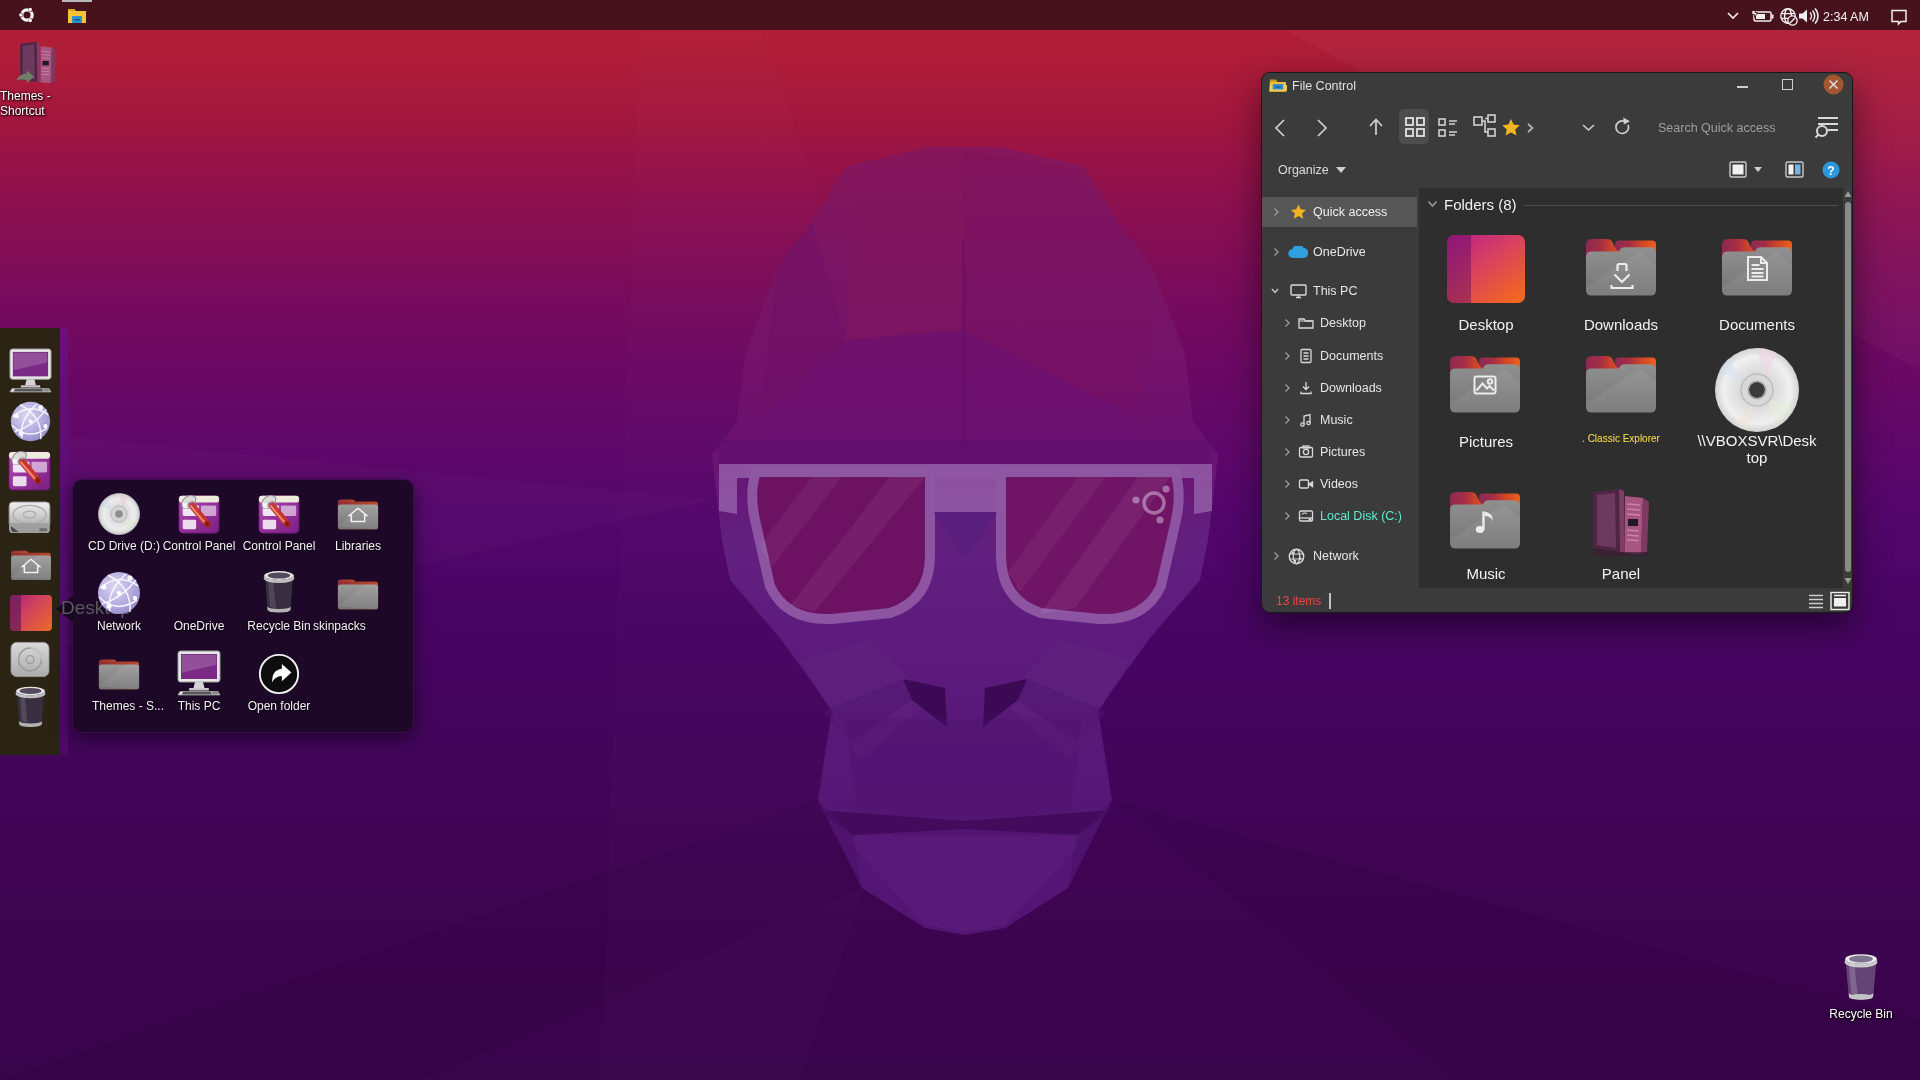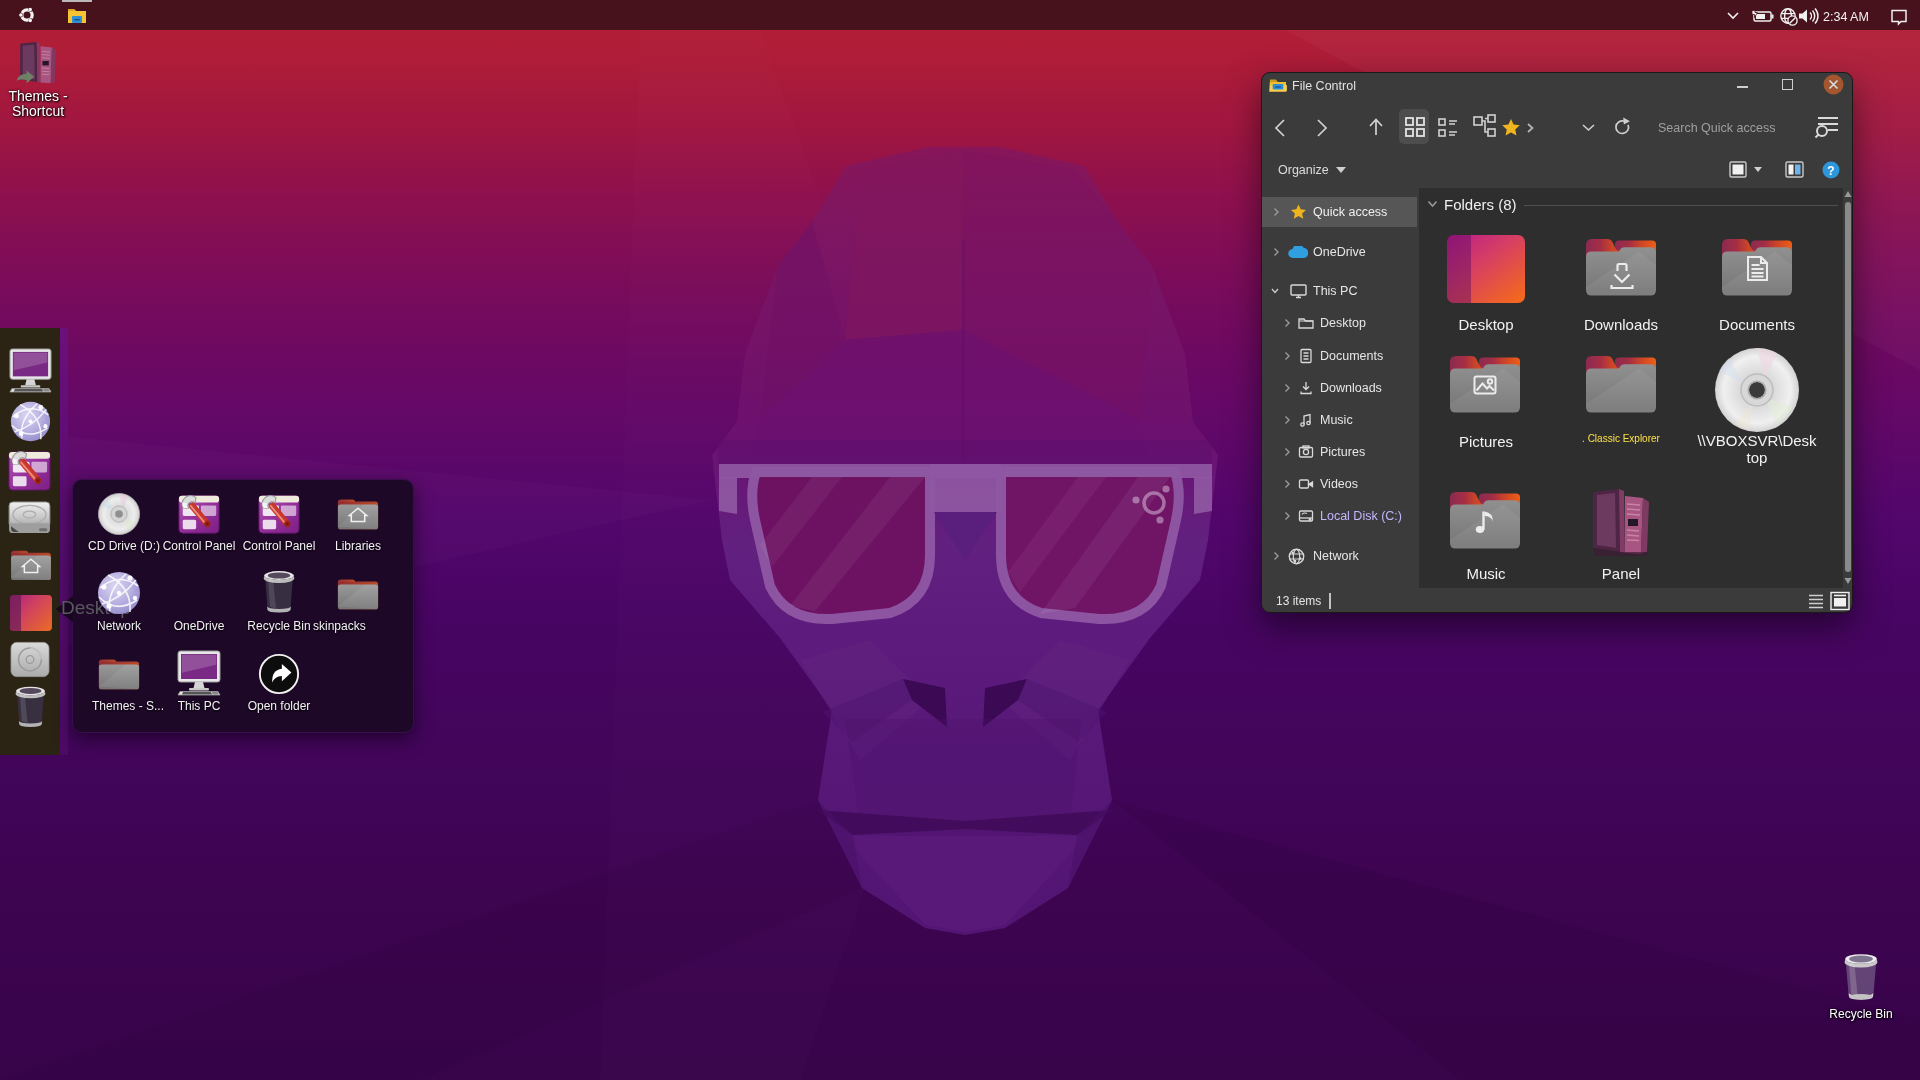--- a/index.html
+++ b/index.html
@@ -169,21 +169,21 @@
 <polygon points="34,3 39,5 40,67 35,66" fill="#803c66"></polygon>
 <polygon points="40,10 58,12 56,68 40,67" fill="#a85581"></polygon>
 <g stroke="#c884a8" stroke-width="1.4">
           <path d="M42,18 l13,1 M42,23 l13,1 M42,28 l13,1 M42,44 l12,1 M42,49 l12,1 M42,54 l12,0.5"></path>
         </g>
 <rect x="43" y="33" width="10" height="7" fill="#241728"></rect>
 <polygon points="58,12 64,16 62,66 56,68" fill="#7e3a62"></polygon>
 <path d="M2,64 q4,-11 16,-11 l0,-5 12,10 -12,10 0,-5 q-10,-2 -16,1 z" fill="#6e8068"></path>
 </svg>
 </div>
-<div class="abs" style="left:0px;top:89px;width:76px;text-align:center;color:#fff;font-size:14px;line-height:15px;text-shadow:1px 1px 2px #000,0 0 3px #000">Themes -<br>Shortcut</div>
+<div class="abs" style="left:0px;top:89px;width:76px;color:#fff;font-size:12px;line-height:15px;text-shadow:1px 1px 2px #000,0 0 3px #000">Themes -<br>Shortcut</div>
 
 <svg class="abs" style="left:1841px;top:952px" width="40" height="51" viewBox="0 0 40 51">
 <path d="M4.5,7 l3.2,37 q0.3,3.2 12.3,3.2 q12,0 12.3,-3.2 l3.2,-37 z" fill="#8d83a0" opacity="0.5"></path>
 <path d="M7.7,41 q1,2.6 12.3,2.6 q11.3,0 12.3,-2.6 l-0.4,4 q-1,2.8 -11.9,2.8 q-10.9,0 -11.9,-2.8 z" fill="#d6d6d6"></path>
 <ellipse cx="20" cy="44.6" rx="11.6" ry="2.6" fill="#c2c2c2"></ellipse>
 <ellipse cx="20" cy="7" rx="15.8" ry="4.8" fill="#ececec"></ellipse>
 <ellipse cx="20" cy="7" rx="12" ry="3.4" fill="#7e748f"></ellipse>
 <path d="M4.2,7 a15.8,4.8 0 0 0 31.6,0 l0.6,3.2 a16.4,5.2 0 0 1 -32.8,0 z" fill="#c9c9c9"></path>
 <path d="M8,12 l2.2,30 q3,1.6 6.5,2 l-3.2,-31.5 z" fill="#ffffff" opacity="0.18"></path>
 </svg>
@@ -647,21 +647,21 @@
       <path d="M3.5,1.5 L7,5 L3.5,8.5" stroke="#9a9a9a" stroke-width="1.4" fill="none"></path>
     </svg>
 <svg class="abs" style="left:1298px;top:508px" width="16" height="16" viewBox="0 0 16 16">
       <g stroke="#d9d9d9" stroke-width="1.3" fill="none">
         <rect x="1.5" y="3" width="13" height="10" rx="1.2"></rect>
         <path d="M1.5,10 h13"></path>
         <circle cx="12" cy="11.5" r="0.8" fill="#d9d9d9"></circle>
         <path d="M4,6.5 a3,2 0 0 1 5,-1" stroke-width="1.1"></path>
       </g>
     </svg>
-<div class="abs" style="left:1320px;top:509px;font-size:12.5px;color:#c4b5fd;white-space:nowrap;">Local Disk (C:)</div>
+<div class="abs" style="left:1320px;top:509px;font-size:12.5px;color:#5eead4;white-space:nowrap;">Local Disk (C:)</div>
 <svg class="abs" style="left:1271px;top:551px" width="10" height="10" viewBox="0 0 10 10">
       <path d="M3.5,1.5 L7,5 L3.5,8.5" stroke="#9a9a9a" stroke-width="1.4" fill="none"></path>
     </svg>
 <svg class="abs" style="left:1288px;top:548px" width="17" height="17" viewBox="0 0 17 17">
 <circle cx="8.5" cy="8.5" r="7.2" fill="none" stroke="#d9d9d9" stroke-width="1.4"></circle>
 <ellipse cx="8.5" cy="8.5" rx="3.2" ry="7.2" fill="none" stroke="#d9d9d9" stroke-width="1.2"></ellipse>
 <path d="M1.6,6 h13.8 M1.6,11 h13.8" stroke="#d9d9d9" stroke-width="1.2" fill="none"></path>
 <circle cx="5" cy="5" r="1.3" fill="#d9d9d9"></circle>
       <circle cx="12" cy="10.5" r="1.3" fill="#d9d9d9"></circle>
       <circle cx="7" cy="13" r="1.3" fill="#d9d9d9"></circle>
@@ -832,21 +832,21 @@
 <div class="abs" style="left:1411px;top:565px;width:150px;text-align:center;font-size:15px;color:#f2f2f2;white-space:nowrap;">Music</div>
 <div class="abs" style="left:1546px;top:565px;width:150px;text-align:center;font-size:15px;color:#f2f2f2;white-space:nowrap;">Panel</div>
 <div class="abs" style="left:1682px;top:433px;width:150px;text-align:center;font-size:15px;color:#f2f2f2;line-height:16.5px;">\\VBOXSVR\Desk<br>top</div>
 <svg class="abs" style="left:1844px;top:190px" width="8" height="9" viewBox="0 0 8 9">
       <polygon points="4,1 7.5,7 0.5,7" fill="#9a9a9a"></polygon>
     </svg>
 <svg class="abs" style="left:1844px;top:576px" width="8" height="9" viewBox="0 0 8 9">
       <polygon points="0.5,2 7.5,2 4,8" fill="#9a9a9a"></polygon>
     </svg>
 <div class="abs" style="left:1845px;top:202px;width:6px;height:370px;background:#8a8a8a;border-radius:3px;"></div>
-<div class="abs" style="left:1276px;top:594px;font-size:12px;color:#e5e5e5;">13 items</div>
+<div class="abs" style="left:1276px;top:594px;font-size:12px;color:#ef4444;">13 items</div>
 <div class="abs" style="left:1329px;top:593px;width:1.5px;height:16px;background:#c2c2c2;"></div>
 <svg class="abs" style="left:1806px;top:591px" width="46" height="20" viewBox="0 0 46 20">
 <g stroke="#cfcfcf" stroke-width="1.6" fill="none">
 <path d="M3,4.5 h14 M3,8.5 h14 M3,12.5 h14 M3,16.5 h14"></path>
 </g>
 <rect x="25" y="1.5" width="18" height="17" fill="none" stroke="#f0f0f0" stroke-width="1.4"></rect>
 <rect x="28" y="7" width="12" height="8.5" fill="#f0f0f0"></rect>
 <path d="M28,4.5 h12" stroke="#f0f0f0" stroke-width="1.6"></path>
 </svg>
 

